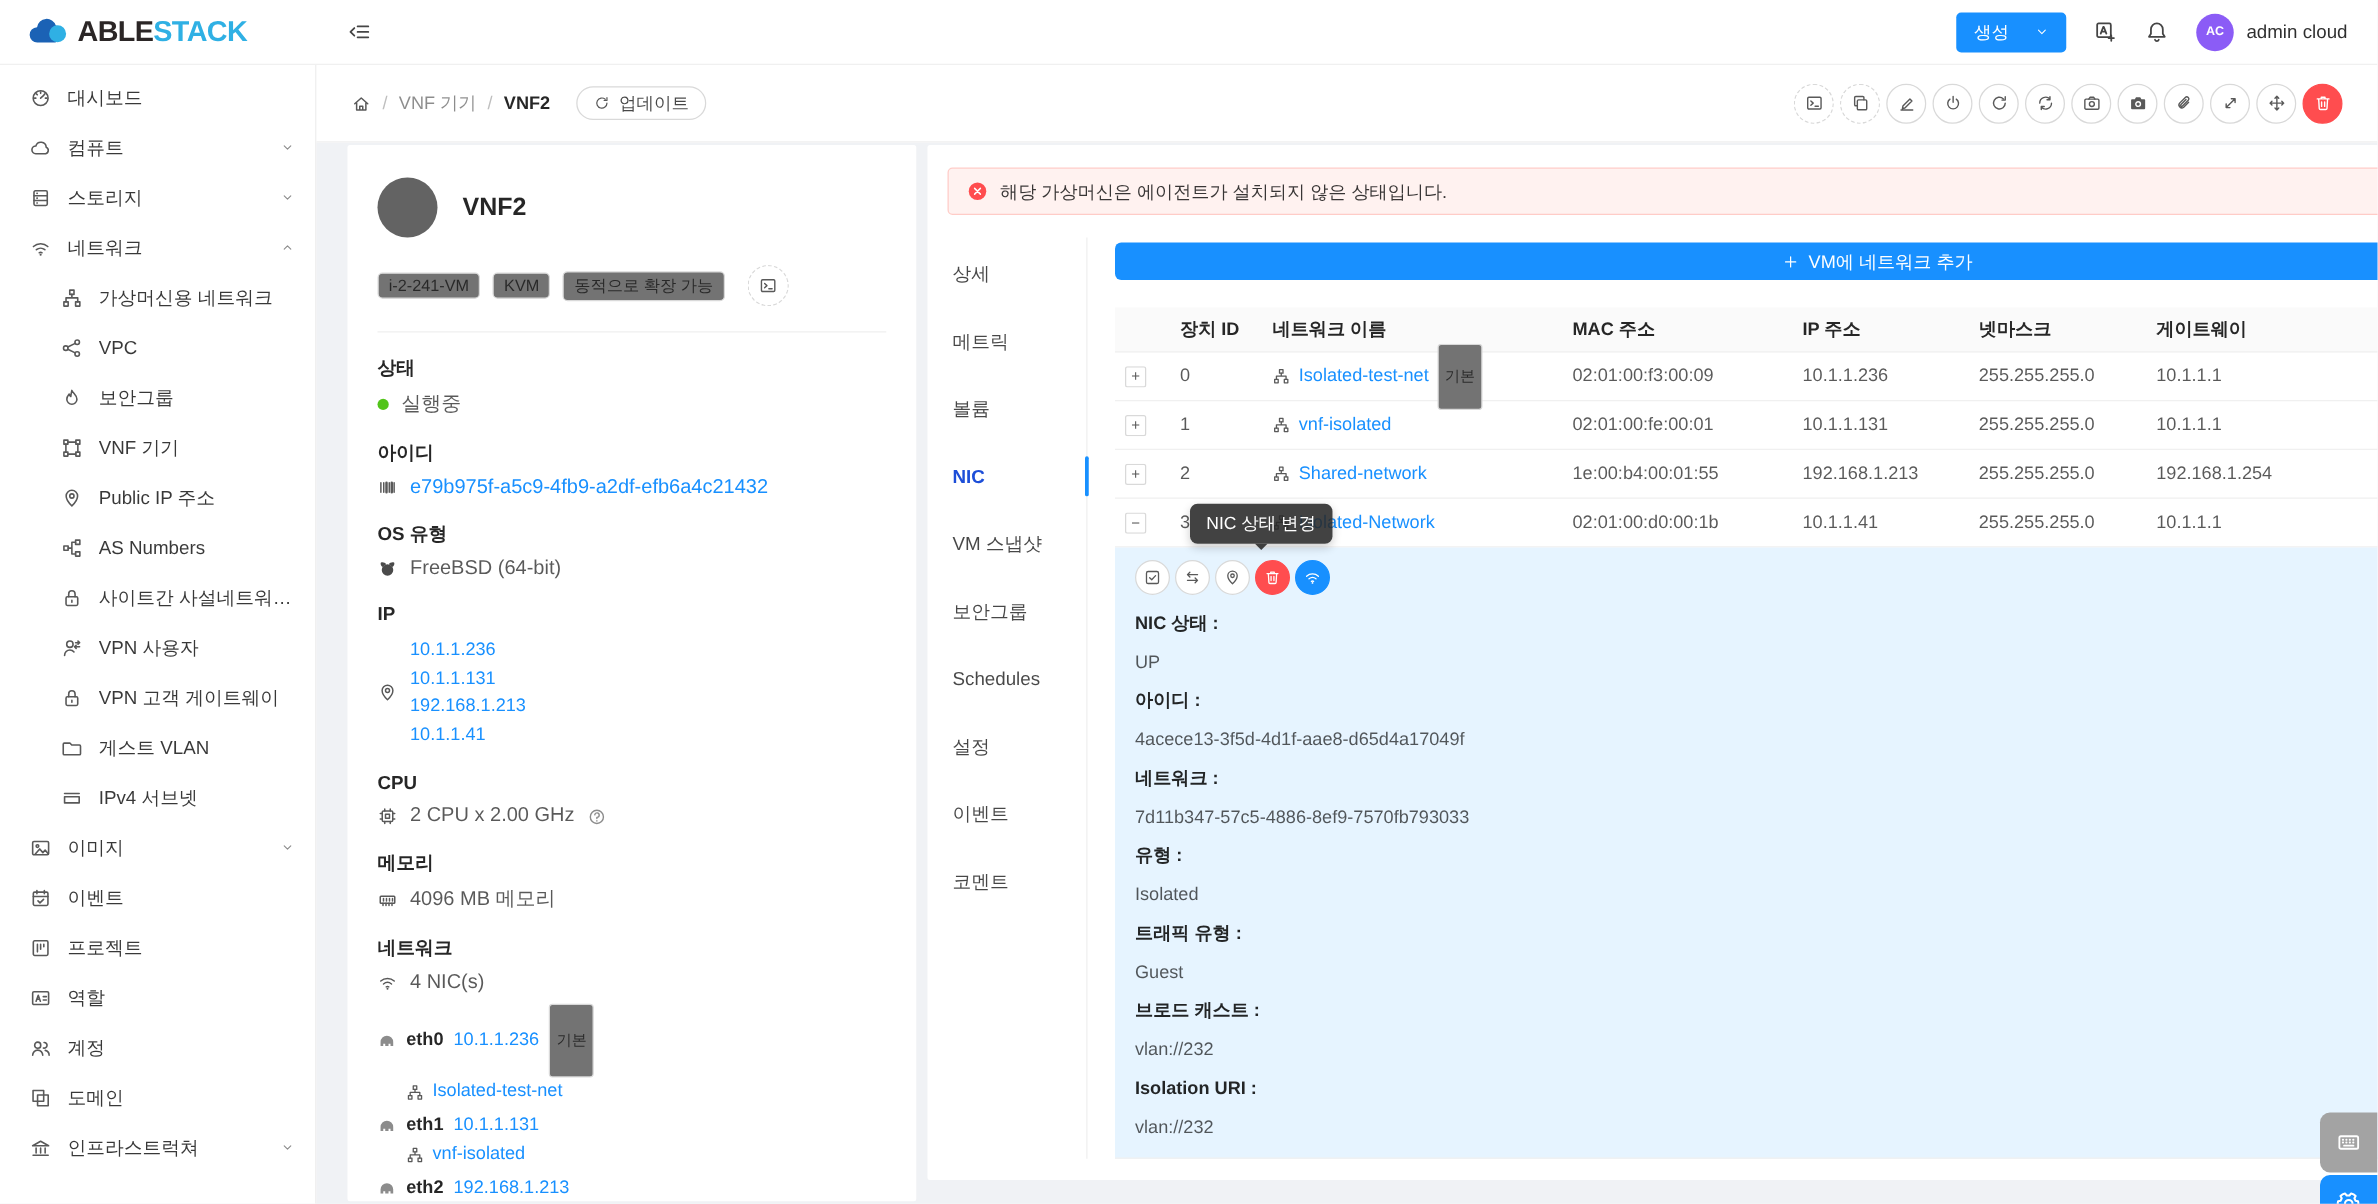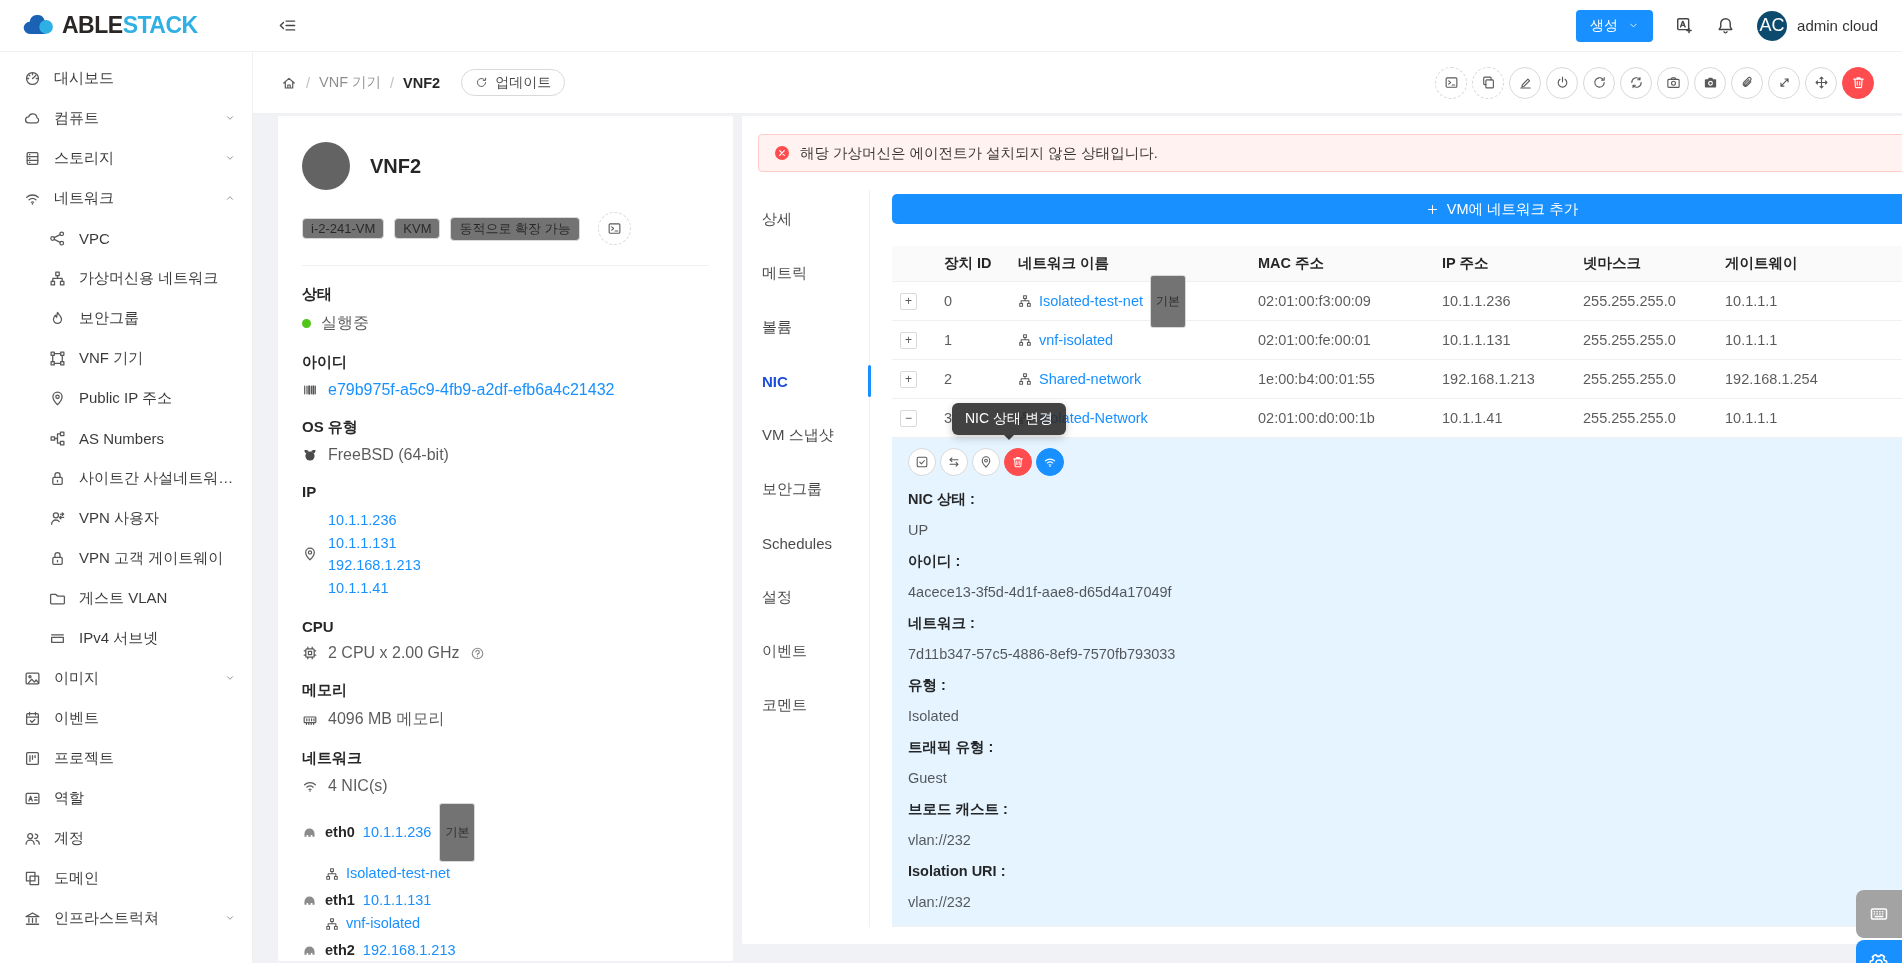--- a/index.html
+++ b/index.html
@@ -16,25 +16,25 @@
   
   .hdr{position:absolute;left:0;top:0;width:1902px;height:52px;background:#fff;border-bottom:1px solid #f0f0f0;display:flex;align-items:center;z-index:20}
   .logo{width:253px;display:flex;align-items:center;padding-left:22px;gap:6px}
   .logo .word{font-size:23px;font-weight:700;letter-spacing:-.5px}
   .logo .w1{color:#2b2626}.logo .w2c{color:#2fb0e4}
   .foldbtn{margin-left:25px;font-size:19px;color:#454545;cursor:pointer}
   .viewsel{margin-left:16px;width:520px;height:32px;border:1px solid #d9d9d9;border-radius:6px;display:flex;align-items:center;padding:0 12px;gap:8px;color:rgba(0,0,0,.78);background:#fff;cursor:pointer}
   .viewsel .mi{color:#595959;font-size:15px}
   .viewsel .chev{margin-left:auto;color:#bfbfbf;font-size:13px}
   .hdr-right{margin-left:auto;display:flex;align-items:center;gap:22px;padding-right:24px}
-  .btn-create{height:32px;background:#1890ff;color:#fff;border:none;border-radius:4px;font-size:14px;padding:0 14px;display:flex;align-items:center;gap:10px;cursor:pointer;font-family:inherit}
+  .btn-create{height:32px;background:#1890ff;color:#fff;border:none;border-radius:4px;font-size:14px;padding:0 14px;display:flex;align-items:center;gap:21px;cursor:pointer;font-family:inherit}
   .btn-create .mi{font-size:11px}
   .hicon{font-size:19px;color:#454545;cursor:pointer}
   .userwrap{display:flex;align-items:center;gap:10px;cursor:pointer}
-  .avatar{width:30px;height:30px;border-radius:50%;background:#0c4a6e;color:#fff;font-size:18px;font-weight:400;display:flex;align-items:center;justify-content:center}
+  .avatar{width:30px;height:30px;border-radius:50%;background:#8b5cf6;color:#fff;font-size:10px;font-weight:700;display:flex;align-items:center;justify-content:center}
   .uname{font-size:15px;color:rgba(0,0,0,.82)}
   
   .sidebar{position:absolute;left:0;top:52px;width:253px;height:911px;background:#fff;border-right:1px solid #f0f0f0;padding-top:6px;z-index:10;overflow:hidden}
   .si{display:flex;align-items:center;height:40px;padding:0 14px 0 24px;position:relative;cursor:pointer;white-space:nowrap}
   .si .mi{font-size:17px;color:#595959;margin-right:13px;flex:none}
   .si .sl{font-size:15px;color:rgba(0,0,0,.78);overflow:hidden;text-overflow:ellipsis}
   .si.sub{padding-left:49px}
   .si .chev{position:absolute;right:16px;margin:0;font-size:12px;color:#8c8c8c}
   
   .bcrow{position:absolute;left:253px;top:52px;width:1649px;height:62px;background:#fff;border-bottom:1px solid #f0f0f0;display:flex;align-items:center;padding:0 28px;z-index:5}
@@ -202,38 +202,38 @@
       <span class="sl">네트워크</span>
       <span class="mi chev">
         <svg viewBox="0 0 16 16">
           <path d="M4.5 9.8L8 6.3l3.5 3.5"></path>
         </svg>
       </span>
     </div>
   <div class="si sub">
       <span class="mi">
         <svg viewBox="0 0 16 16">
+          <rect x="6.4" y="2" width="3.2" height="3.2"></rect>
+          <rect x="2" y="10.8" width="3.2" height="3.2"></rect>
+          <rect x="10.8" y="10.8" width="3.2" height="3.2"></rect>
+          <path d="M8 5.2v2.6M8 7.8H3.6v3M8 7.8h4.4v3"></path>
+        </svg>
+      </span>
+      <span class="sl">가상머신용 네트워크</span>
+    </div>
+  <div class="si sub">
+      <span class="mi">
+        <svg viewBox="0 0 16 16">
           <circle cx="3.4" cy="8" r="1.7"></circle>
           <circle cx="12" cy="3.6" r="1.7"></circle>
           <circle cx="12" cy="12.4" r="1.7"></circle>
           <path d="M4.9 7.2l5.6-2.8M4.9 8.8l5.6 2.8"></path>
         </svg>
       </span>
       <span class="sl">VPC</span>
-    </div>
-  <div class="si sub">
-      <span class="mi">
-        <svg viewBox="0 0 16 16">
-          <rect x="6.4" y="2" width="3.2" height="3.2"></rect>
-          <rect x="2" y="10.8" width="3.2" height="3.2"></rect>
-          <rect x="10.8" y="10.8" width="3.2" height="3.2"></rect>
-          <path d="M8 5.2v2.6M8 7.8H3.6v3M8 7.8h4.4v3"></path>
-        </svg>
-      </span>
-      <span class="sl">가상머신용 네트워크</span>
     </div>
   <div class="si sub">
       <span class="mi">
         <svg viewBox="0 0 16 16">
           <path d="M8 2.2c.9 2.3 3.8 3.4 3.8 6.6a3.8 3.8 0 0 1-7.6 0c0-1.8 1-2.9 1.8-3.9.2.9.6 1.5 1.2 1.9C7.3 5.3 7.6 3.9 8 2.2z"></path>
         </svg>
       </span>
       <span class="sl">보안그룹</span>
     </div>
   <div class="si sub">

